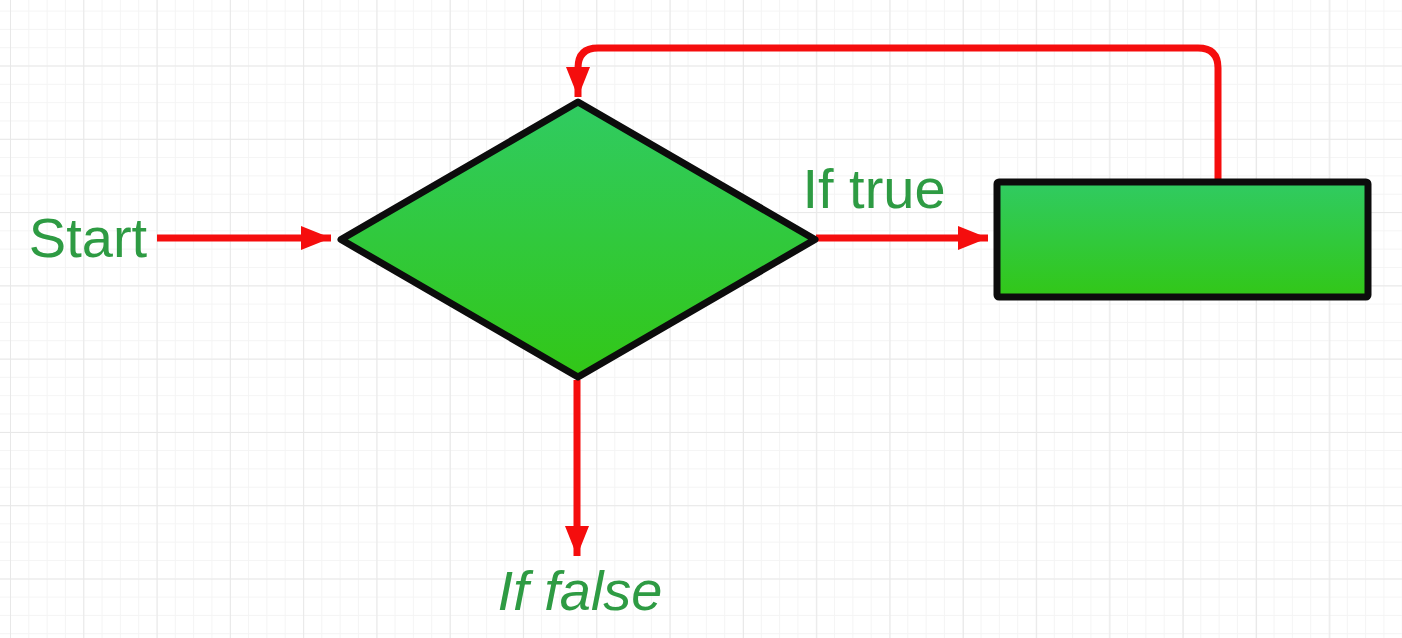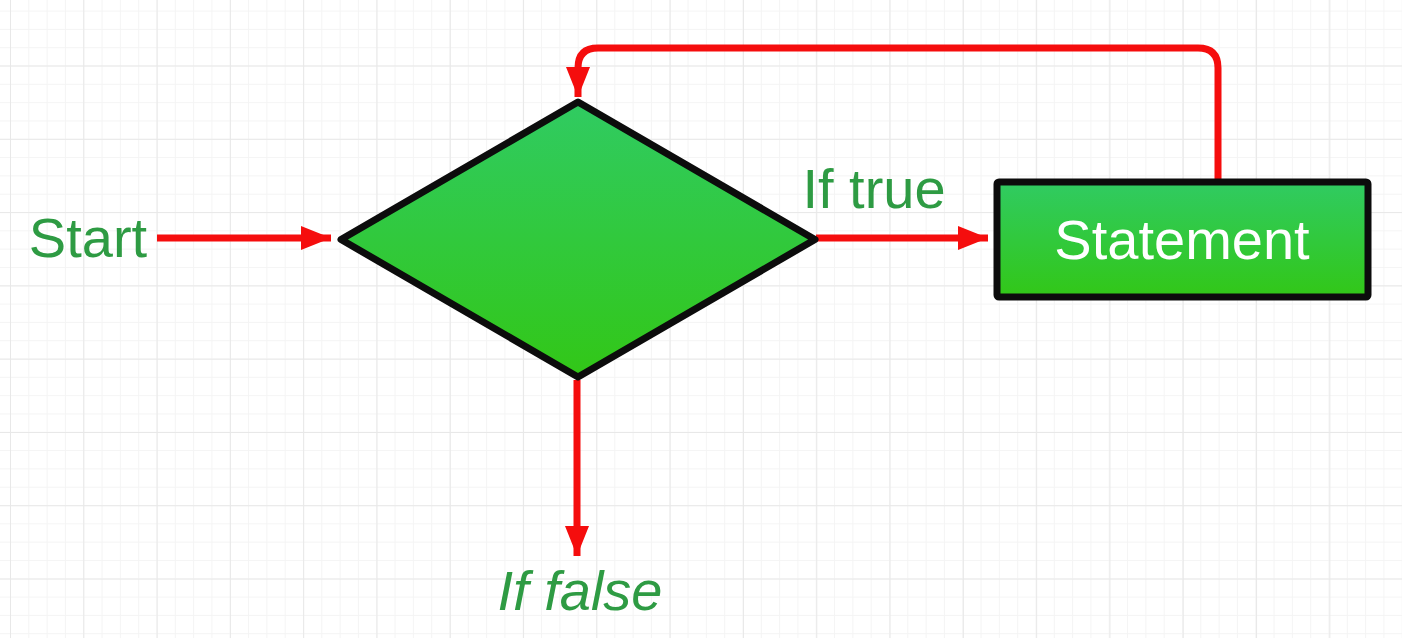--- a/index.html
+++ b/index.html
@@ -87,15 +87,14 @@
     <rect class="node-shape" x="997" y="182" width="371" height="115" rx="2"></rect>
   </svg>
 
   <div class="label pos-start">Start</div>
 
   <div class="label pos-if-true">If true</div>
 
   <div class="label pos-if-false">If false</div>
 
 
-  <div class="node-text pos-statement">Statement</div>
 
 </div>
 
 </body></html>

